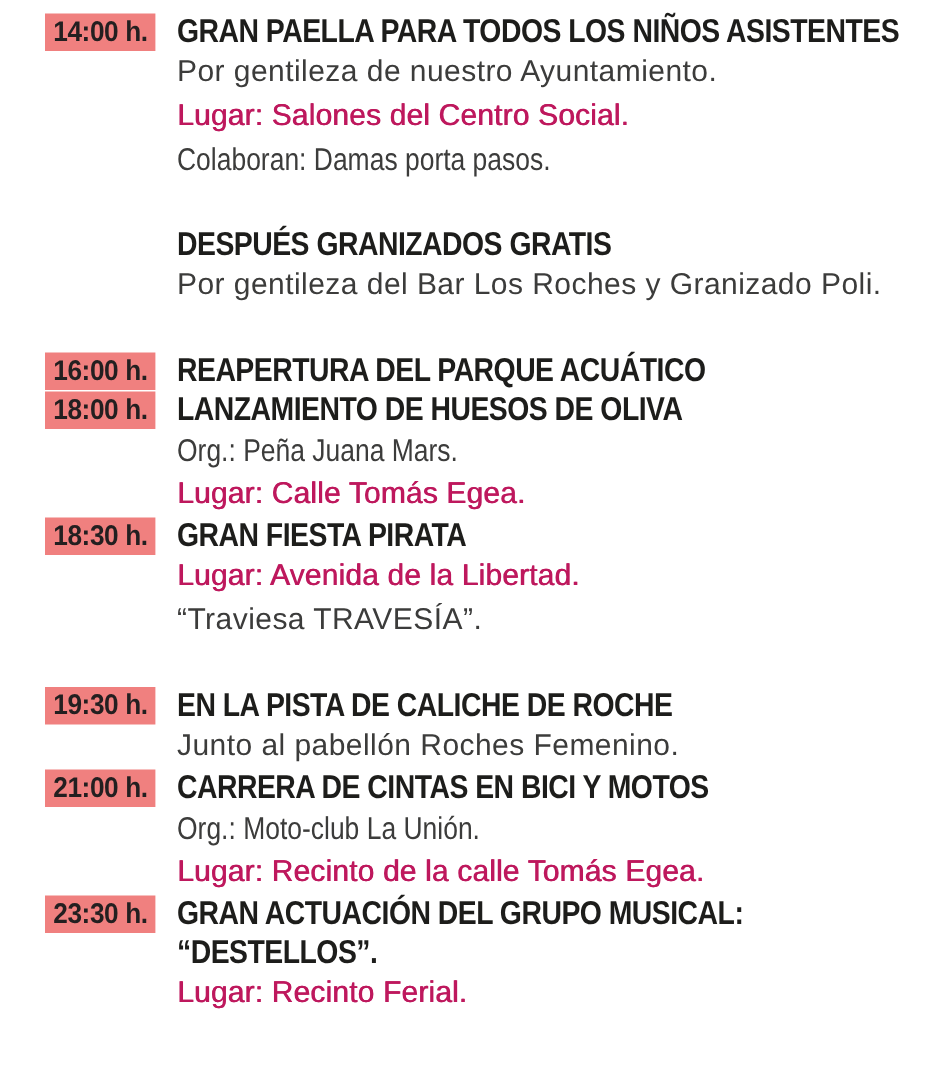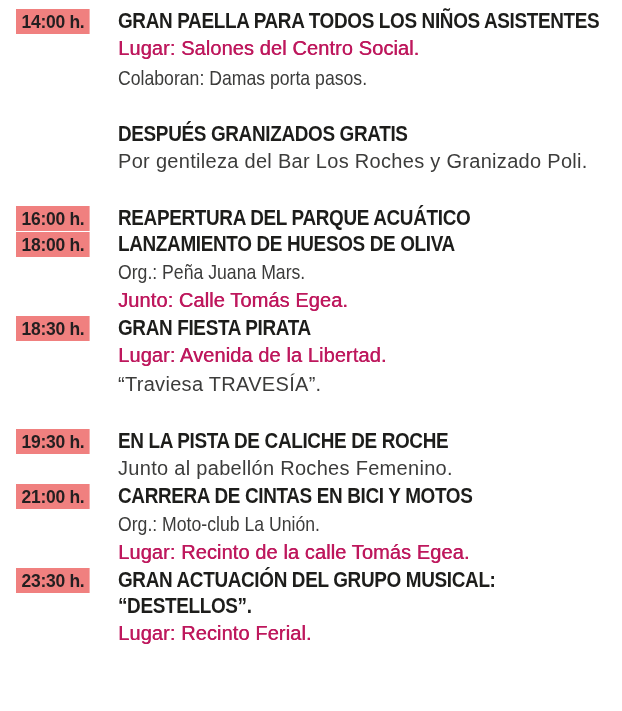--- a/index.html
+++ b/index.html
@@ -16,21 +16,21 @@
     height: 711px;
     padding-top: 8px;
     overflow: hidden;
   }
   .group { margin-bottom: 29px; }
   .group:last-child { margin-bottom: 0; }
   .row { display: flex; align-items: flex-start; }
   .time-col {
     width: 118px;
     flex-shrink: 0;
-    padding-left: 16px;
+    padding-left: 30px;
   }
   .chip {
     display: inline-block;
     height: 25px;
     line-height: 25px;
     padding: 0 6px;
     margin-top: 1px;
     background: #f0807f;
     color: #231f20;
     font-weight: bold;
@@ -75,20 +75,21 @@
 </head>
 <body>
 
 <div class="page">
   <div id="program">
       <div class="group">
   <div class="row">
     <div class="time-col"><span class="chip">14:00 h.</span></div>
     <div class="content">
             <div class="title-line">GRAN PAELLA PARA TODOS LOS NIÑOS ASISTENTES</div>
+            <div class="detail light">Por gentileza de nuestro Ayuntamiento.</div>
             <div class="detail medium">Lugar: Salones del Centro Social.</div>
             <div class="detail cond-light">Colaboran: Damas porta pasos.</div>
           </div>
   </div>
 </div>
       <div class="group">
   <div class="row">
     <div class="time-col"></div>
     <div class="content">
             <div class="title-line">DESPUÉS GRANIZADOS GRATIS</div>
@@ -102,21 +103,21 @@
     <div class="content">
             <div class="title-line">REAPERTURA DEL PARQUE ACUÁTICO</div>
           </div>
   </div>
 
   <div class="row">
     <div class="time-col"><span class="chip">18:00 h.</span></div>
     <div class="content">
             <div class="title-line">LANZAMIENTO DE HUESOS DE OLIVA</div>
             <div class="detail cond-light">Org.: Peña Juana Mars.</div>
-            <div class="detail medium">Junto: Calle Tomás Egea.</div>
+            <div class="detail medium">Lugar: Calle Tomás Egea.</div>
           </div>
   </div>
 
   <div class="row">
     <div class="time-col"><span class="chip">18:30 h.</span></div>
     <div class="content">
             <div class="title-line">GRAN FIESTA PIRATA</div>
             <div class="detail medium">Lugar: Avenida de la Libertad.</div>
             <div class="detail light">“Traviesa TRAVESÍA”.</div>
           </div>

